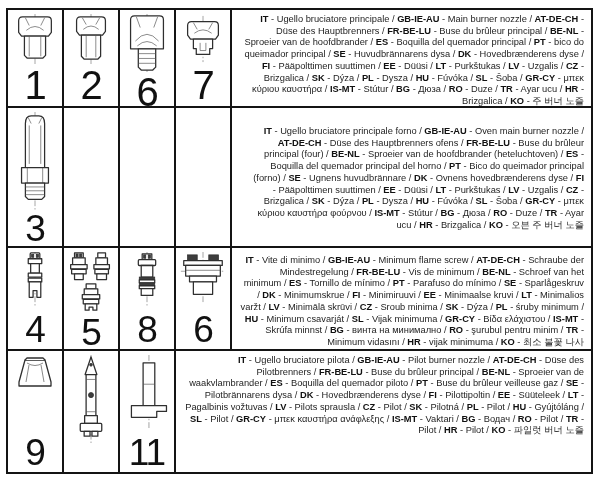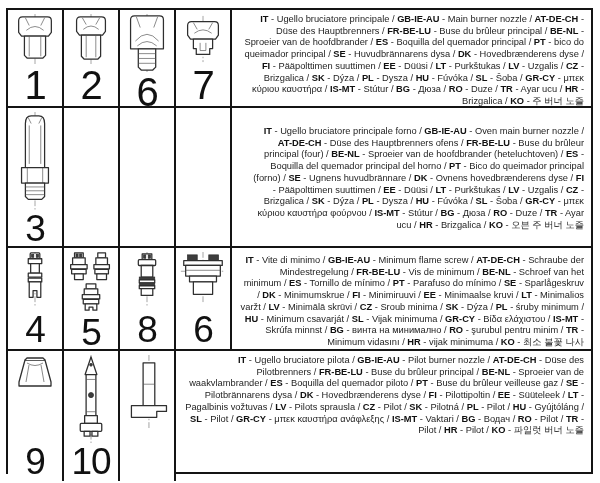--- a/index.html
+++ b/index.html
@@ -222,29 +222,29 @@
             <circle class="dk" cx="19" cy="10" r="1.4"></circle>
             <rect class="fw" x="14" y="20" width="10" height="42"></rect>
             <path class="thin" d="M14,25 H24 M14,58 H24"></path>
             <circle class="dk" cx="19" cy="41" r="2.6"></circle>
             <rect class="fw" x="12.5" y="62" width="13" height="8"></rect>
             <path class="fw" d="M9,70 Q8,70 8,71 V77 Q8,78 9,78 H29 Q30,78 30,77 V71 Q30,70 29,70 Z"></path>
             <rect class="fw" x="12" y="78" width="6" height="5"></rect>
             <rect class="fw" x="20" y="78" width="6" height="5"></rect>
           </svg>
         </div>
-        <div class="num">10</div>
       </div>
       <div class="cell">
         <div class="icon-wrap">
           <svg width="46" height="74" viewBox="0 0 46 76">
             <line class="cl" x1="25" y1="0" x2="25" y2="76"></line>
             <rect class="fw" x="19" y="8" width="12" height="44"></rect>
             <path class="thin" d="M19,30 H31"></path>
             <path class="fw" d="M7,52 H43 V58 H33 V64 H7 Z"></path>
           </svg>
         </div>
+        <div class="num">11</div>
       </div>
       <div class="textcell"><b>IT</b> - Ugello bruciatore pilota / <b>GB-IE-AU</b> - Pilot burner nozzle / <b>AT-DE-CH</b> - Düse des Pilotbrenners / <b>FR-BE-LU</b> - Buse du brûleur principal / <b>BE-NL</b> - Sproeier van de waakvlambrander / <b>ES</b> - Boquilla del quemador piloto / <b>PT</b> - Buse du brûleur veilleuse gaz / <b>SE</b> - Pilotbrännarens dysa / <b>DK</b> - Hovedbrænderens dyse / <b>FI</b> - Pilottipoltin / <b>EE</b> - Süüteleek / <b>LT</b> - Pagalbinis vožtuvas / <b>LV</b> - Pilots sprausla / <b>CZ</b> - Pilot / <b>SK</b> - Pilotná / <b>PL</b> - Pilot / <b>HU</b> - Gyújtóláng / <b>SL</b> - Pilot / <b>GR-CY</b> - μπεκ καυστήρα ανάφλεξης / <b>IS-MT</b> - Vaktari / <b>BG</b> - Водач / <b>RO</b> - Pilot / <b>TR</b> - Pilot / <b>HR</b> - Pilot / <b>KO</b> - 파일럿 버너 노즐</div>
     </div>
 
   </div>
 </div>
 
 </body></html>

